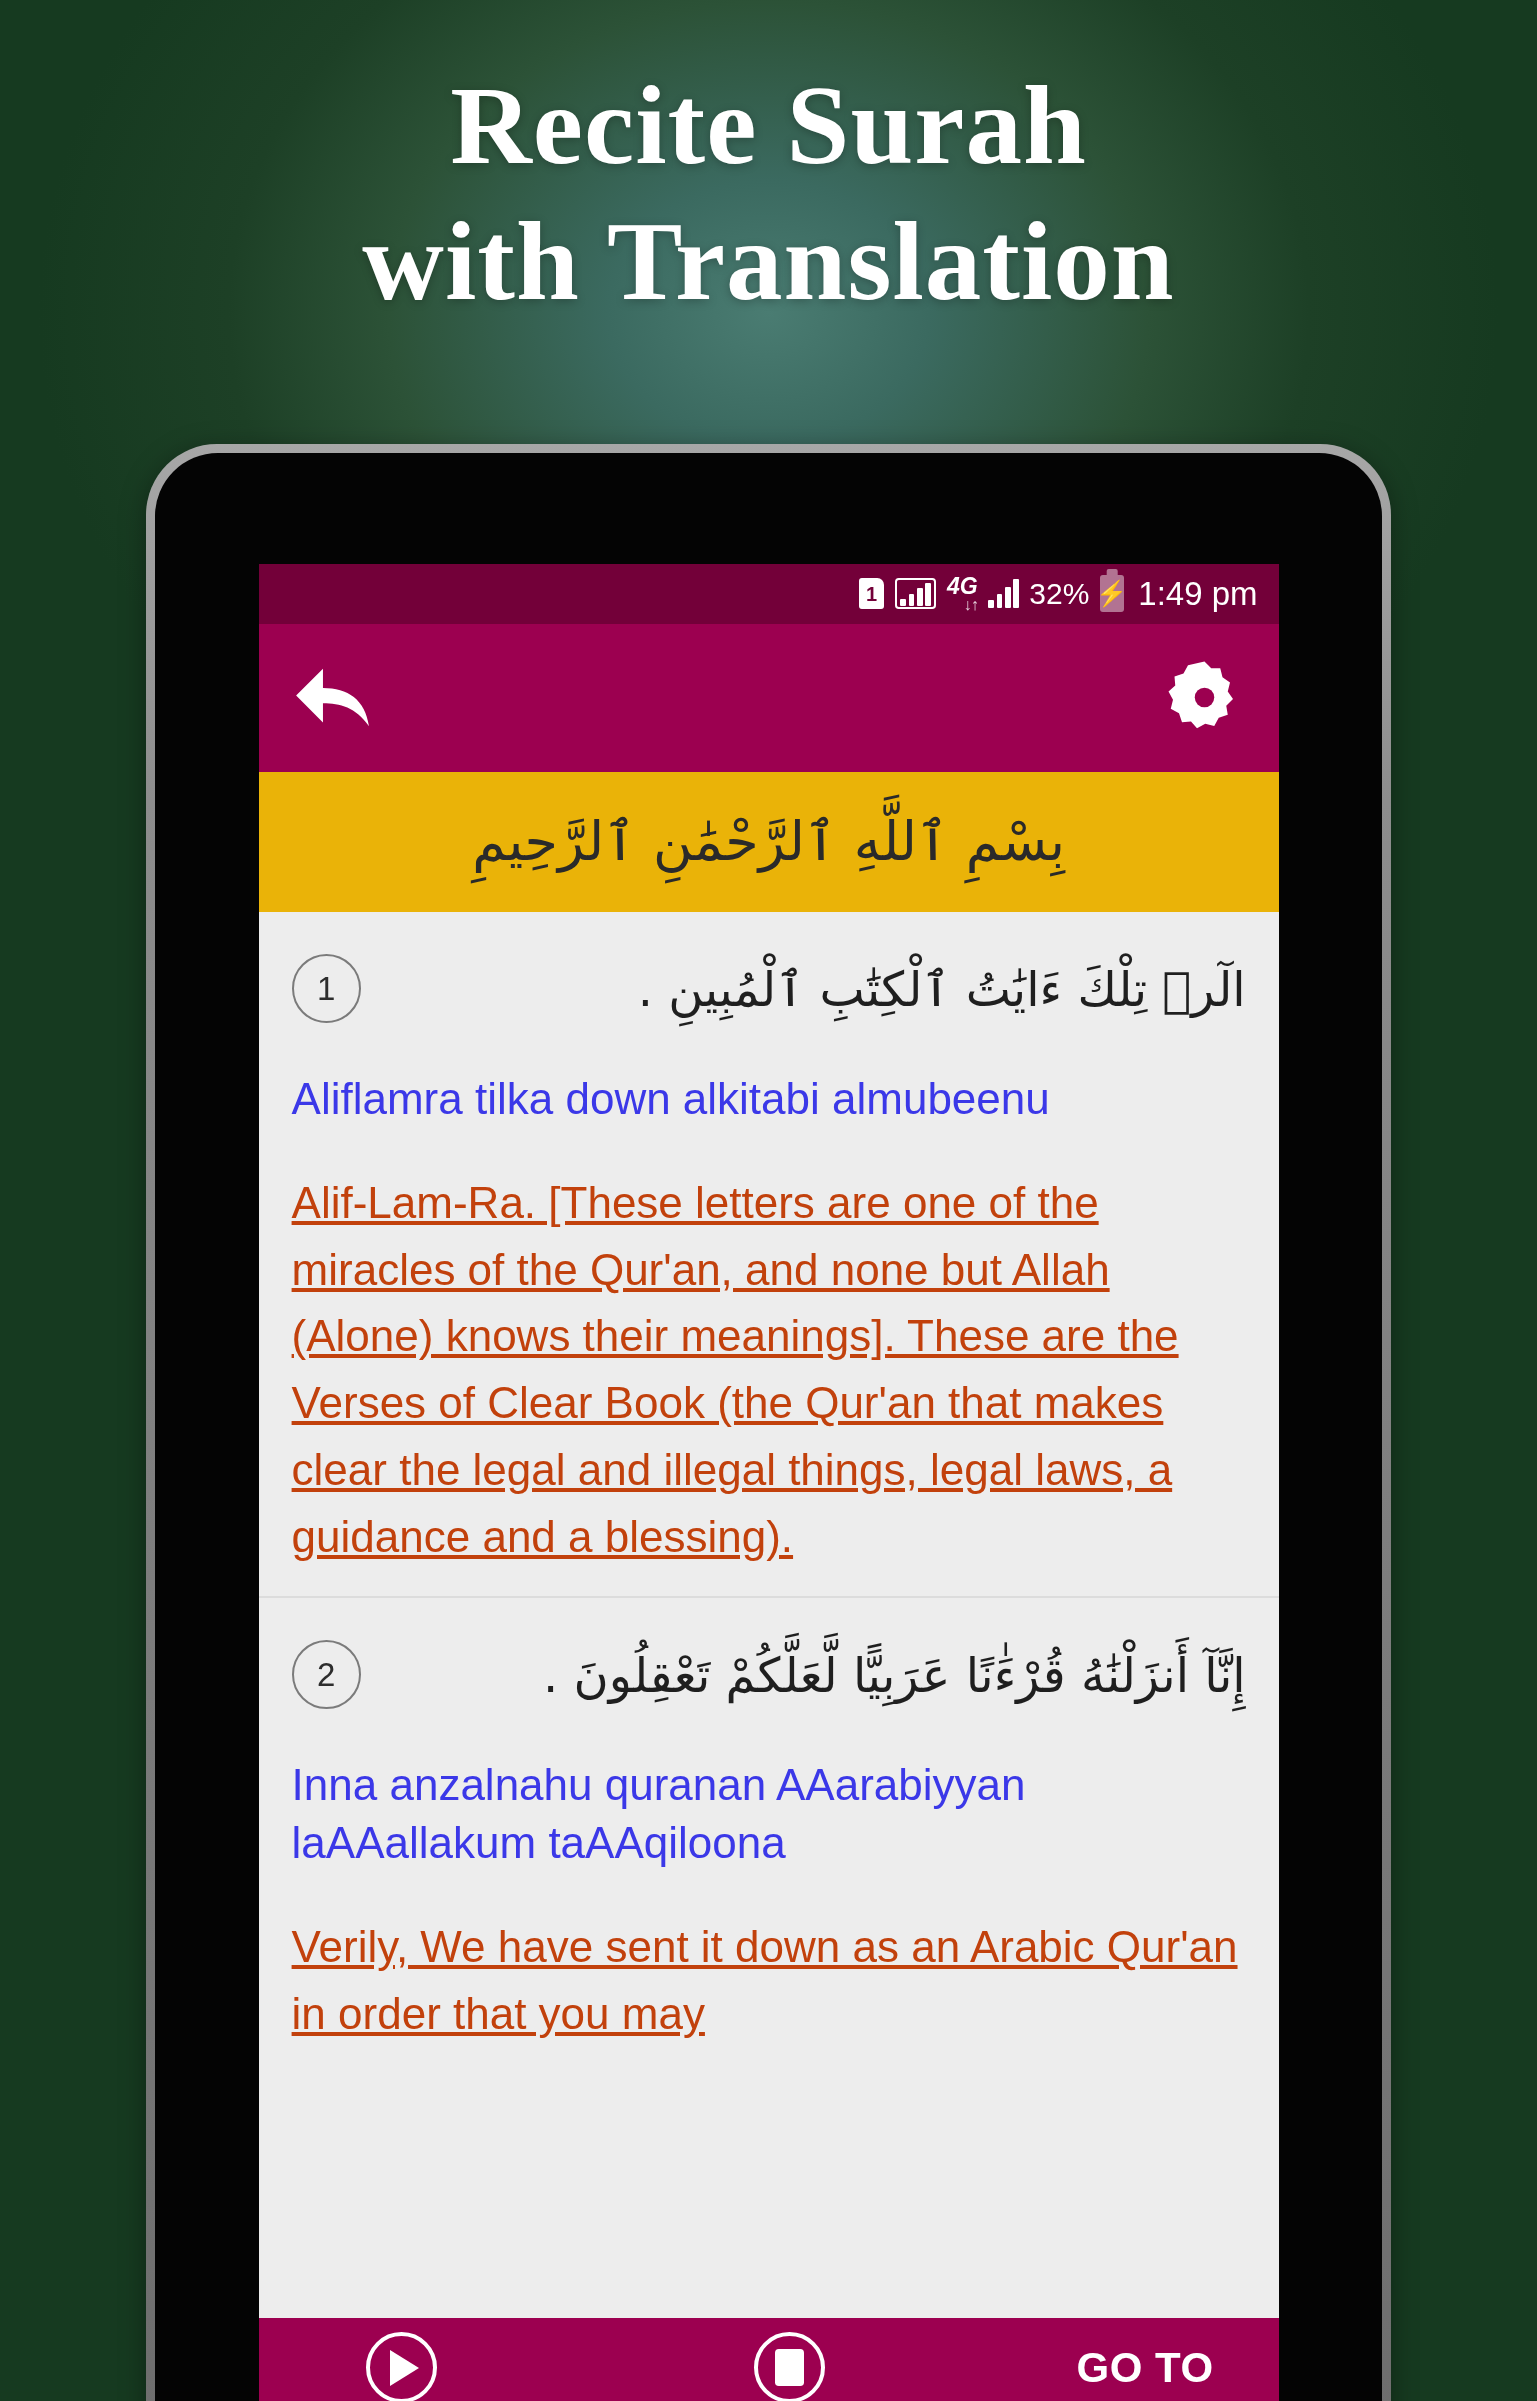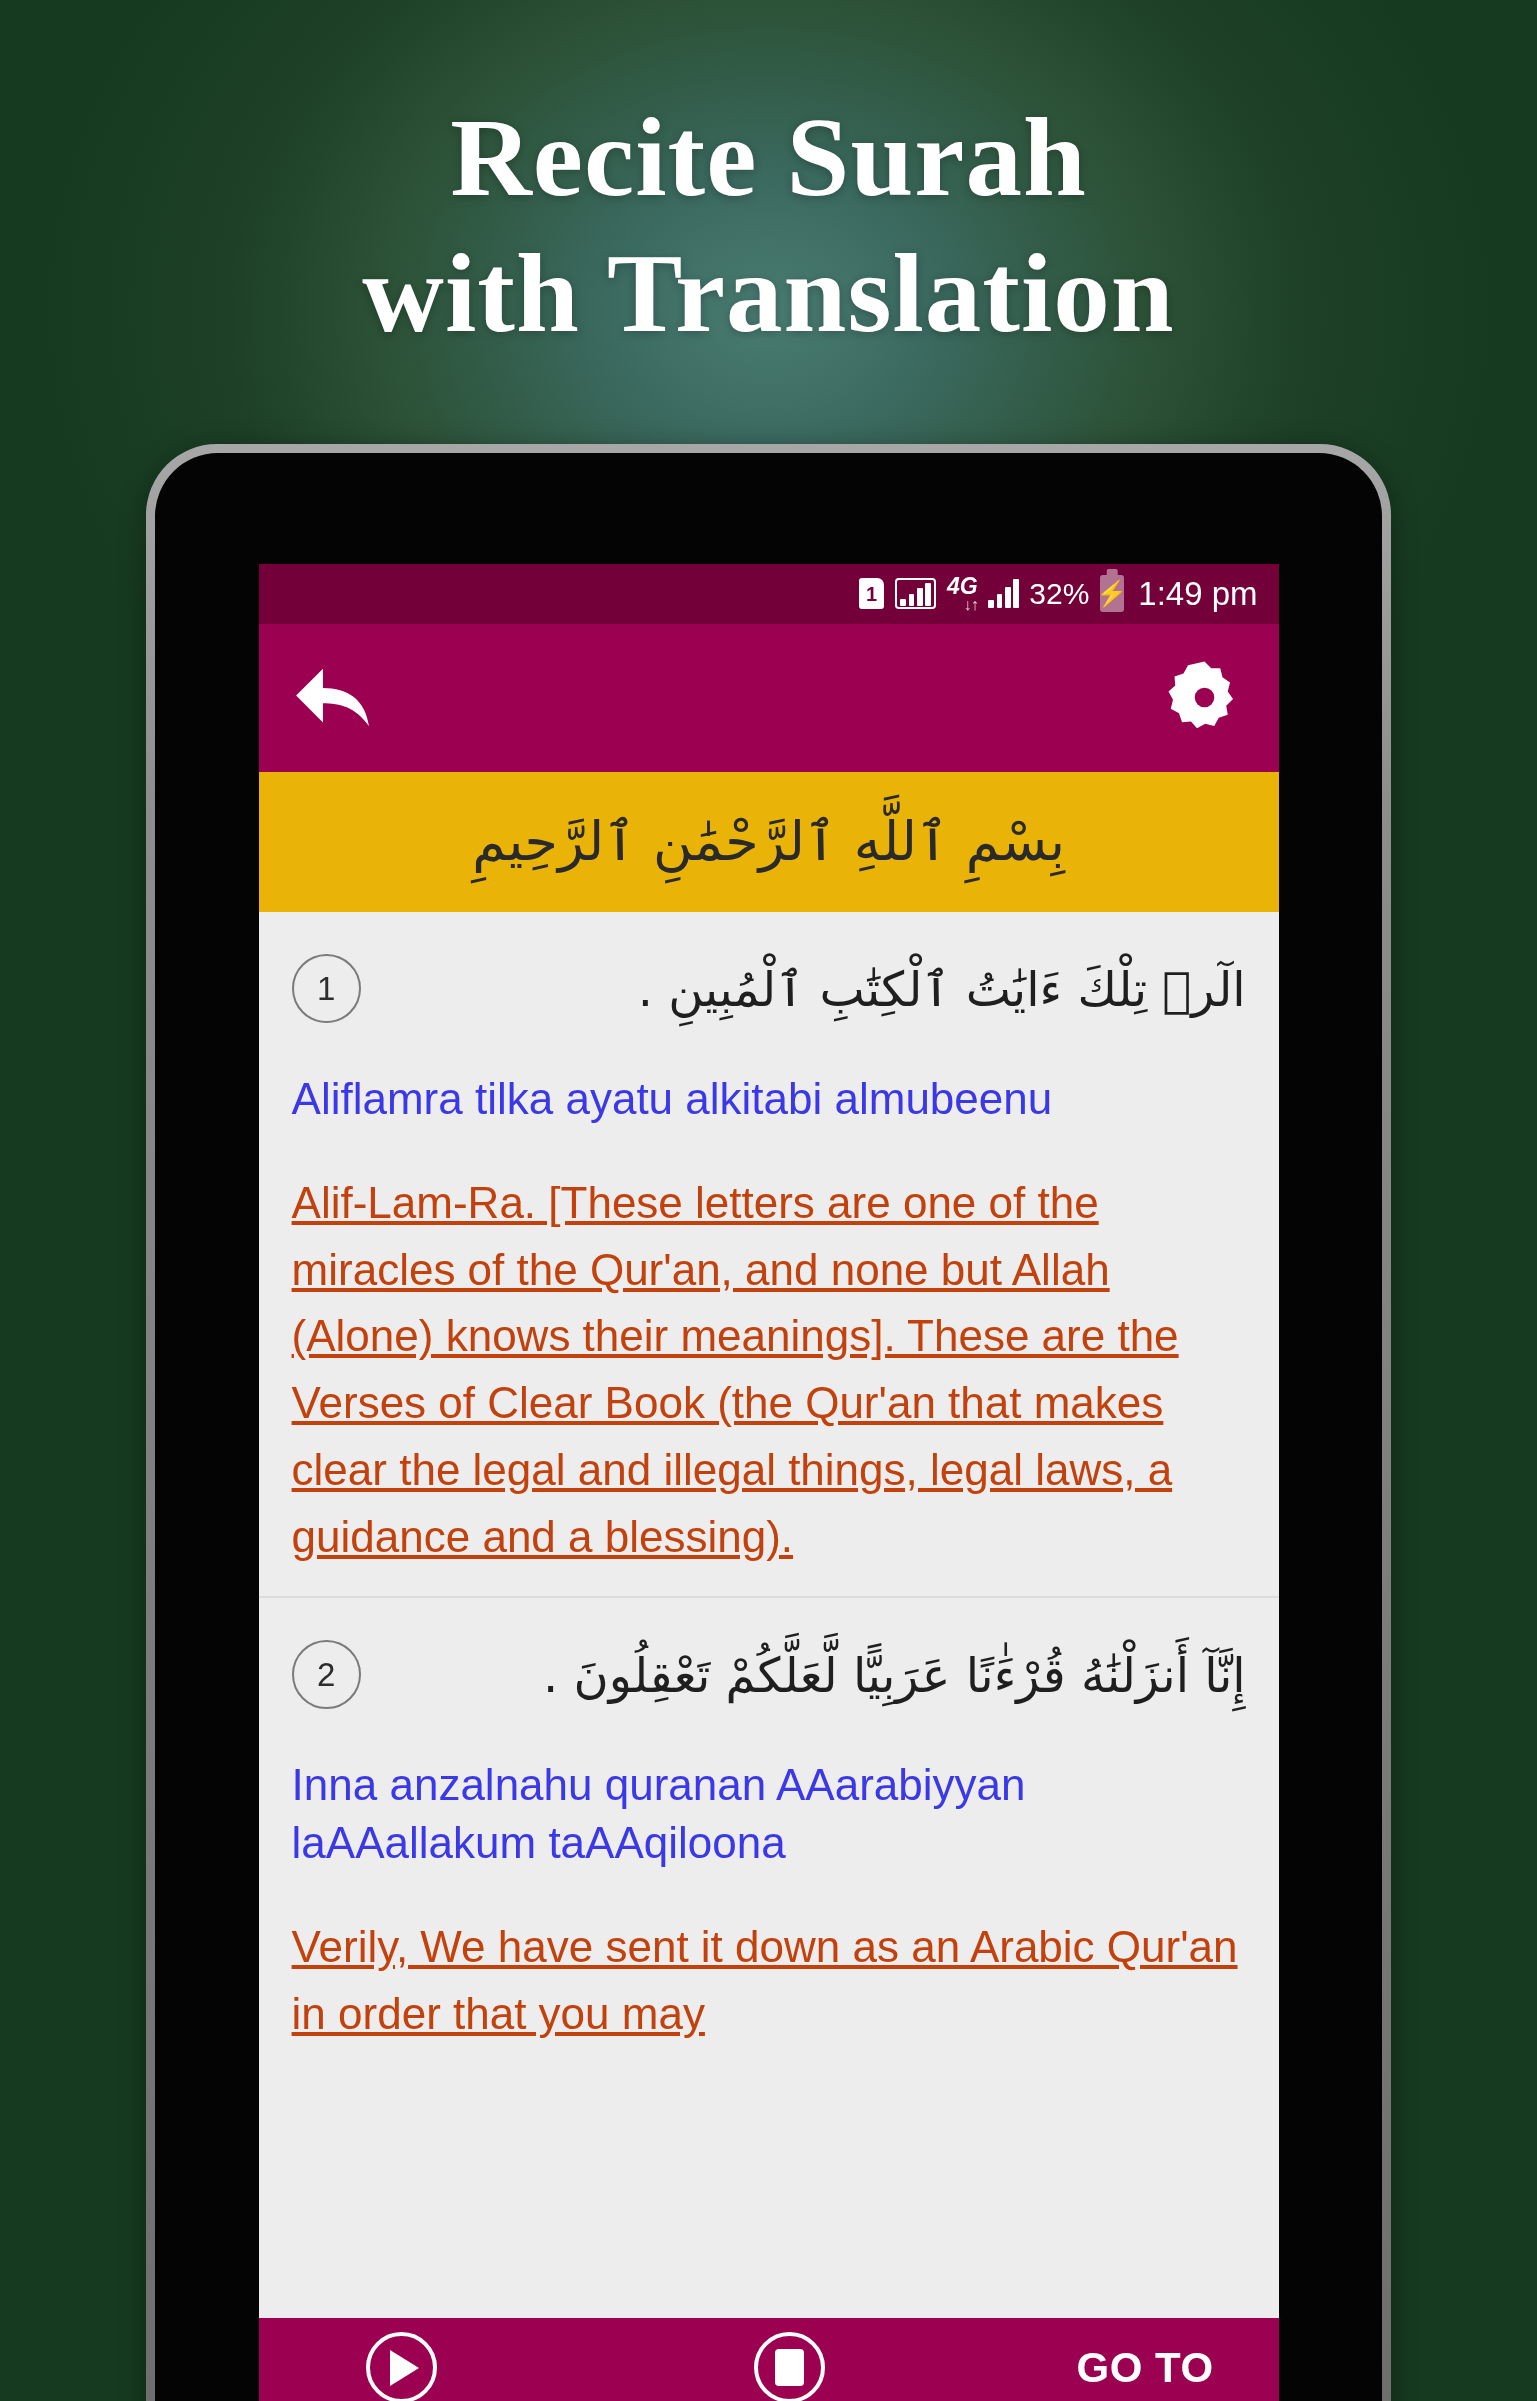--- a/index.html
+++ b/index.html
@@ -20,21 +20,21 @@
   .headline {
     position: absolute;
     left: 0; right: 0; top: 67px;
     text-align: center;
     color: #ffffff;
     font-family: "Liberation Serif", serif;
     font-weight: 700;
     line-height: 1.02;
     text-shadow: 0 1.9px 9.6px rgba(0,0,0,0.25);
   }
-  .headline .l1 { display: block; font-size: 113px; letter-spacing: 1px; margin-top: 32px; }
+  .headline .l1 { display: block; font-size: 113px; letter-spacing: 1px; }
   .headline .l2 { display: block; font-size: 113px; letter-spacing: 1px; margin-top: 21px; }
 
   
   #phone {
     position: absolute;
     left: 146px; top: 444px;
     width: 1245px; height: 1979px;
     background: linear-gradient(180deg, #a7a7a7 0%, #8d8d8d 18%, #7c7c7c 60%, #6e6e6e 100%);
     border-radius: 71px 71px 0 0;
     padding: 8.6px 8.6px 0 8.6px;
@@ -258,21 +258,21 @@
           <div class="arabic">بِسْمِ ٱللَّهِ ٱلرَّحْمَٰنِ ٱلرَّحِيمِ</div>
         </div>
 
         <div id="verse-list">
 
           <div class="verse">
             <div class="verse-head">
               <div class="verse-num">1</div>
               <div class="verse-arabic">الٓرۚ تِلْكَ ءَايَٰتُ ٱلْكِتَٰبِ ٱلْمُبِينِ .</div>
             </div>
-            <div class="verse-translit">Aliflamra tilka ayatu alkitabi almubeenu</div>
+            <div class="verse-translit">Aliflamra tilka down alkitabi almubeenu</div>
             <div class="verse-translation">Alif-Lam-Ra. [These letters are one of the miracles of the Qur'an, and none but Allah (Alone) knows their meanings]. These are the Verses of Clear Book (the Qur'an that makes clear the legal and illegal things, legal laws, a guidance and a blessing).</div>
           </div>
 
           <div class="verse">
             <div class="verse-head">
               <div class="verse-num">2</div>
               <div class="verse-arabic">إِنَّآ أَنزَلْنَٰهُ قُرْءَٰنًا عَرَبِيًّا لَّعَلَّكُمْ تَعْقِلُونَ .</div>
             </div>
             <div class="verse-translit">Inna anzalnahu quranan AAarabiyyan laAAallakum taAAqiloona</div>
             <div class="verse-translation">Verily, We have sent it down as an Arabic Qur'an in order that you may</div>

